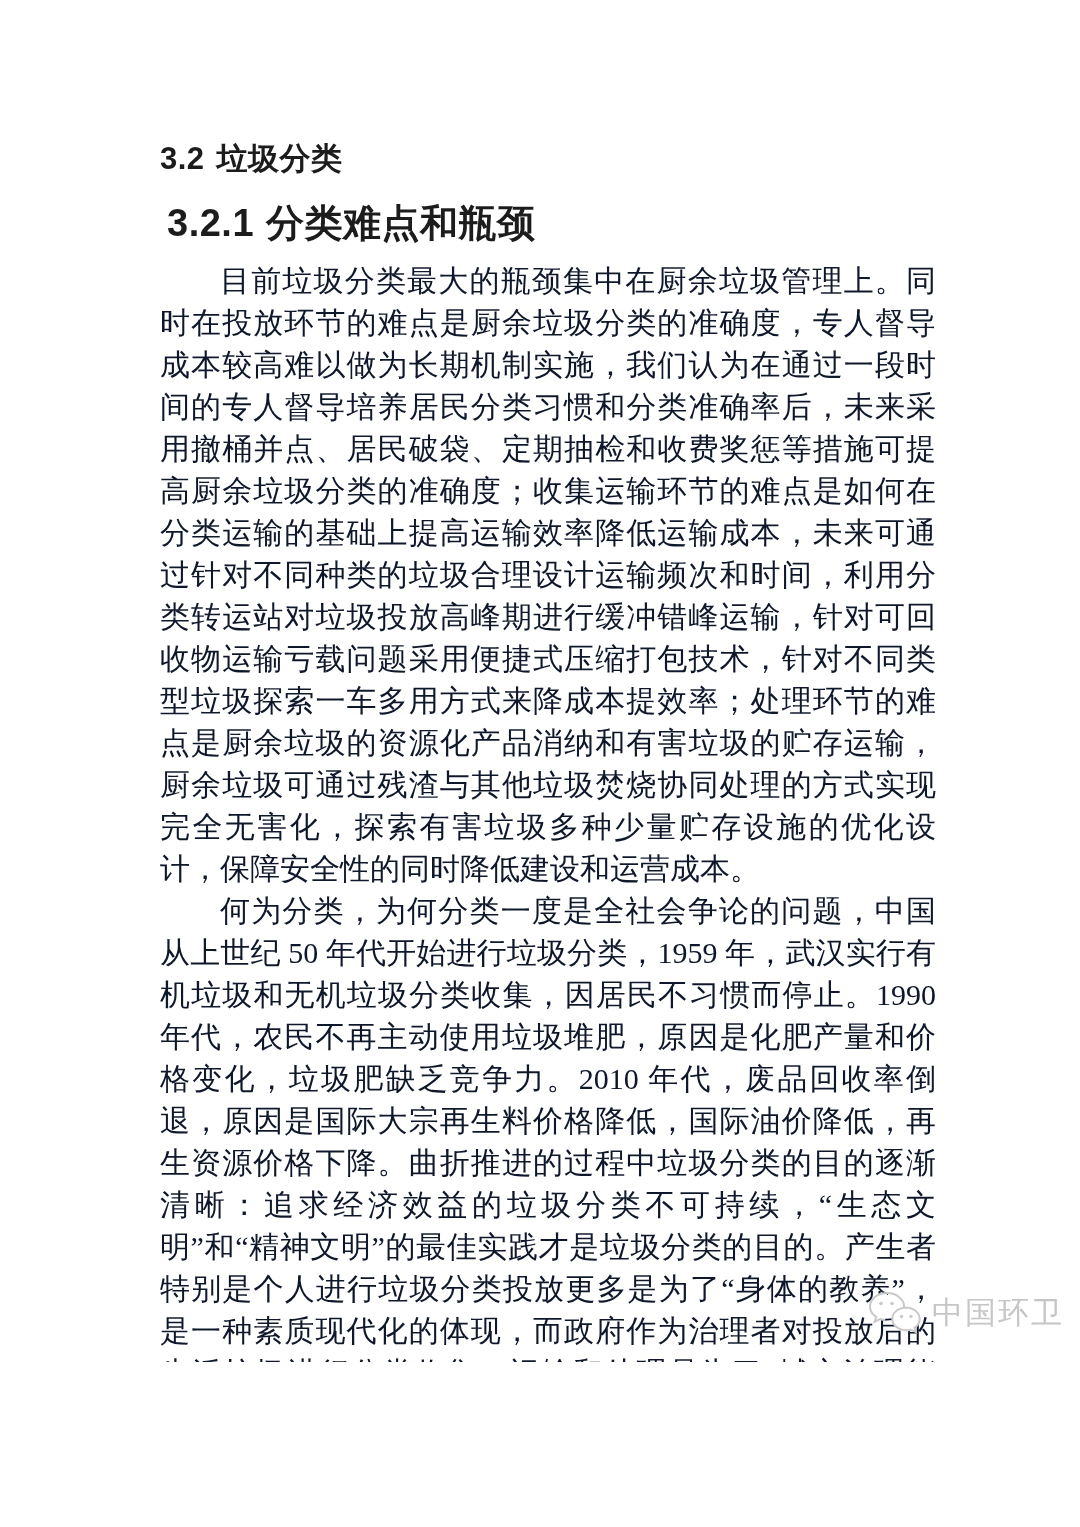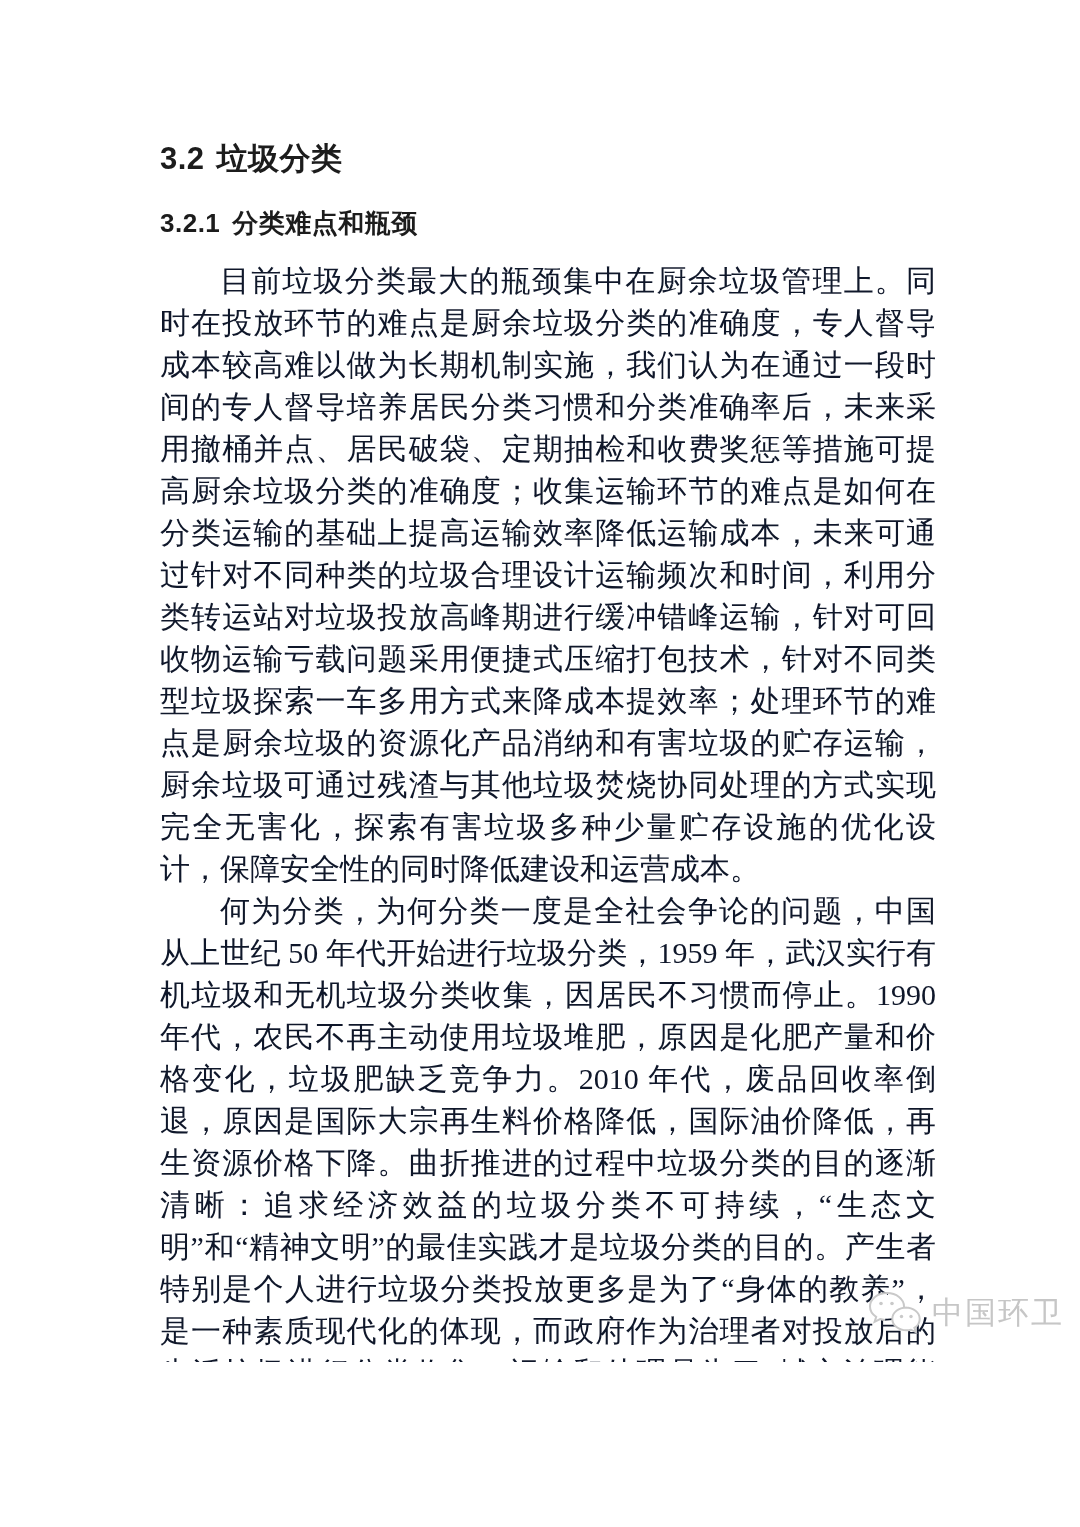--- a/index.html
+++ b/index.html
@@ -28,23 +28,23 @@
     color: #1c1c1c;
     font-size: 31px;
     line-height: 38px;
     margin: 0 0 26px 0;
     letter-spacing: 0.5px;
   }
   .subheading {
     font-family: "Liberation Sans", "DejaVu Sans", sans-serif;
     font-weight: 700;
     color: #1c1c1c;
-    font-size: 26px;
+    font-size: 38px;
     line-height: 38px;
-    margin: 0 0 18px 0;
+    margin: 0 0 18px 7px;
     letter-spacing: 0.5px;
   }
   .subheading.second {
     margin-top: 8px;
     margin-bottom: 10px;
   }
   .para {
     font-size: 30px;
     line-height: 42px;
     text-align: justify;

